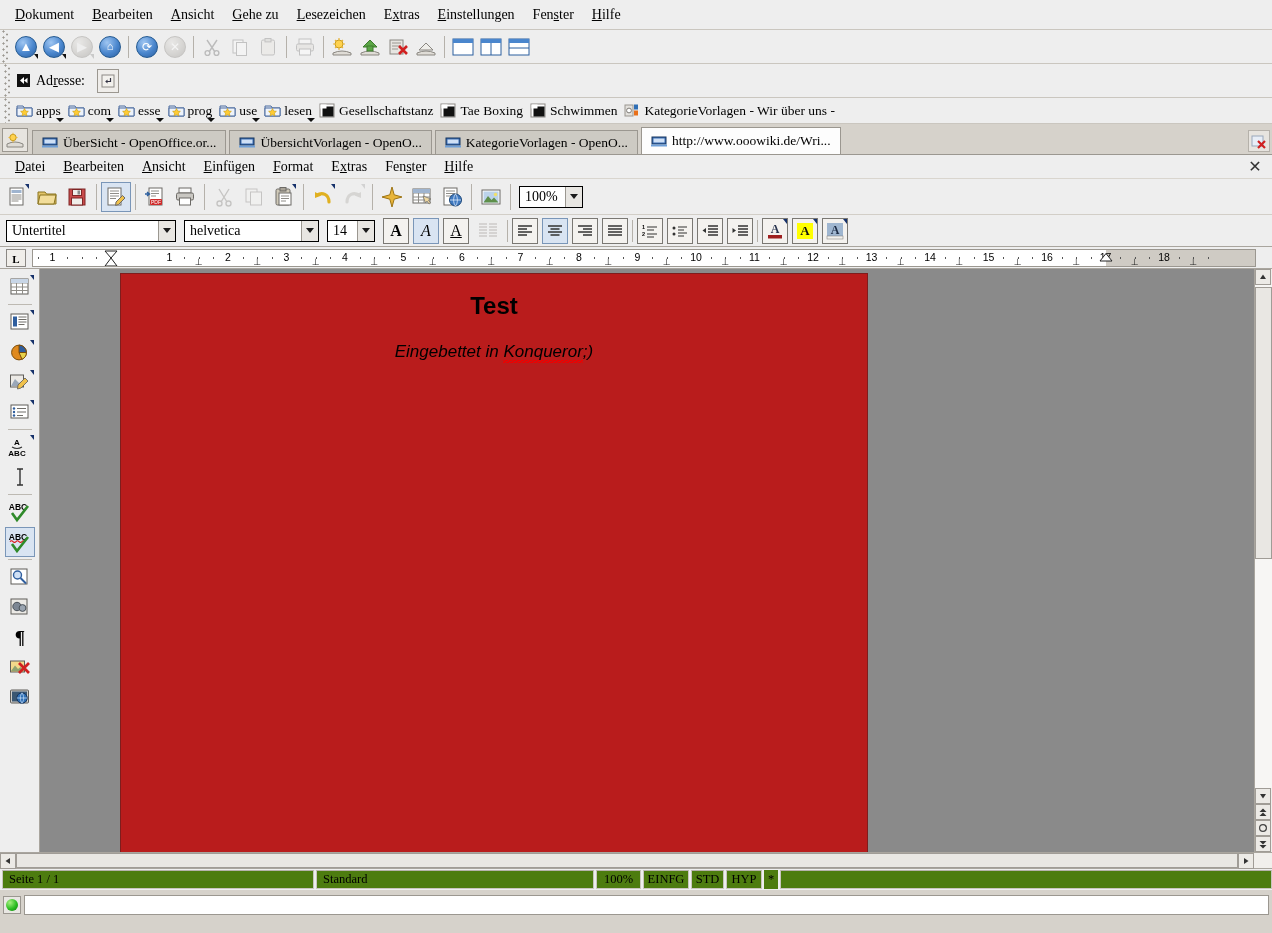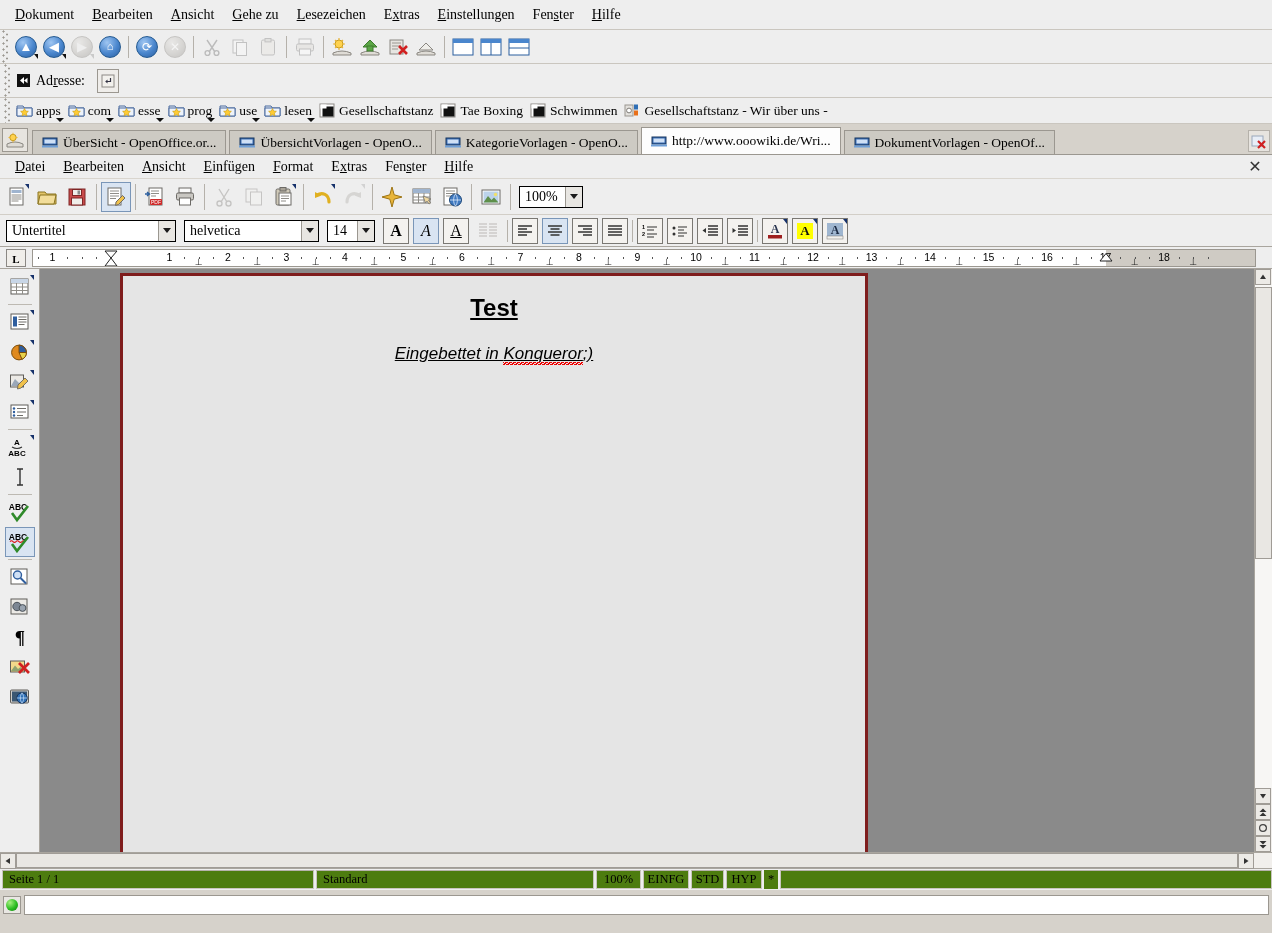--- a/index.html
+++ b/index.html
@@ -159,21 +159,21 @@
   #leftbar { width: 40px; background: #eeeeee; border-right: 1px solid #a9a59e;
     display: flex; flex-direction: column; align-items: center; padding-top: 3px; }
   .lb-btn { width: 30px; height: 30px; margin-bottom: 0px; display: flex; align-items: center;
     justify-content: center; position: relative; border: 1px solid transparent; }
   .lb-btn.pressed { border: 1px solid #7a96b8; background: #d9e4f2; }
   .lb-btn .menu-arrow { position: absolute; right: 0px; top: 2px; width: 0; height: 0;
     border-left: 4px solid transparent; border-right: 0 solid transparent; border-top: 5px solid #16316b; }
   .lb-sep { width: 24px; height: 1px; background: #bdb9b2; margin: 2px 0; }
 
   #canvas { flex: 1; position: relative; background: #8a8a8a; overflow: hidden; }
-  #page { position: absolute; background: #e5e5e5; border: 3px solid #7f1d1d; text-decoration: underline; }
+  #page { position: absolute; background: #b91c1c; border: 1px solid #7f1d1d; }
   .doc-title { font-family: "Liberation Sans", sans-serif; font-weight: bold;
     font-size: 24px; text-align: center; }
   .doc-sub { font-family: "Liberation Sans", sans-serif; font-style: italic;
     font-size: 17px; text-align: center; }
   .squiggle { text-decoration: none;
     background-image: repeating-linear-gradient(135deg, #e00 0 1px, transparent 1px 2px);
     background-size: 4px 3px; background-repeat: repeat-x; background-position: 0 100%;
     padding-bottom: 2px; }
 
   
@@ -430,21 +430,21 @@
         </svg></span>
     <span>Schwimmen</span>
   </div>
   <div class="bm">
     <span class="ico"><svg width="17" height="15" viewBox="0 0 17 15">
           <rect x="1" y="2" width="8" height="11" fill="#e3e1dd" stroke="#9a968f"></rect>
           <circle cx="5" cy="7.5" r="2.4" fill="#fff" stroke="#7d7a75"></circle>
           <rect x="10" y="1.5" width="4" height="5" fill="#2f6fb5"></rect>
           <rect x="10" y="7.5" width="4" height="5" fill="#e8701a"></rect>
         </svg></span>
-    <span>Gesellschaftstanz - Wir über uns -</span>
+    <span>KategorieVorlagen - Wir über uns -</span>
   </div>
 </div>
 
 <div id="ktabs">
   <div class="tab-home">
     <svg width="18" height="16" viewBox="0 0 18 16">
         <path d="M1 12 q8 -4 16 0 v3 H1z" fill="#dfdcd6" stroke="#8a8781"></path>
         <circle cx="7" cy="5.5" r="3.2" fill="#ffd24d" stroke="#c79c20"></circle>
         <path d="M7 .8v2M7 8.5v2M2.5 5.5h2M9.5 5.5h2" stroke="#e8b53a"></path>
       </svg>
@@ -473,28 +473,20 @@
         </svg></span>
     <span>KategorieVorlagen - OpenO...</span>
   </div>
   <div class="tab active">
     <span class="ico"><svg width="17" height="13" viewBox="0 0 17 13">
           <rect x="1" y="2" width="14" height="7" fill="#3b6fb5" stroke="#17355e"></rect>
           <rect x="2.5" y="3.5" width="11" height="4" fill="#cfe0f5"></rect>
           <rect x="0" y="9.5" width="16" height="2" fill="#6f9fd8"></rect>
         </svg></span>
     <span>http://www.ooowiki.de/Wri...</span>
-  </div>
-  <div class="tab">
-    <span class="ico"><svg width="17" height="13" viewBox="0 0 17 13">
-          <rect x="1" y="2" width="14" height="7" fill="#3b6fb5" stroke="#17355e"></rect>
-          <rect x="2.5" y="3.5" width="11" height="4" fill="#cfe0f5"></rect>
-          <rect x="0" y="9.5" width="16" height="2" fill="#6f9fd8"></rect>
-        </svg></span>
-    <span>DokumentVorlagen - OpenOf...</span>
   </div>
   <div class="tab-close">
     <svg width="16" height="15" viewBox="0 0 16 15">
         <rect x="1" y="2" width="11" height="10" fill="#e8eef7" stroke="#9aa7bb"></rect>
         <path d="M7 7 L14 14 M14 7 L7 14" stroke="#d02020" stroke-width="2.2"></path>
       </svg>
   </div>
 </div>
 
 <div id="ooo">

